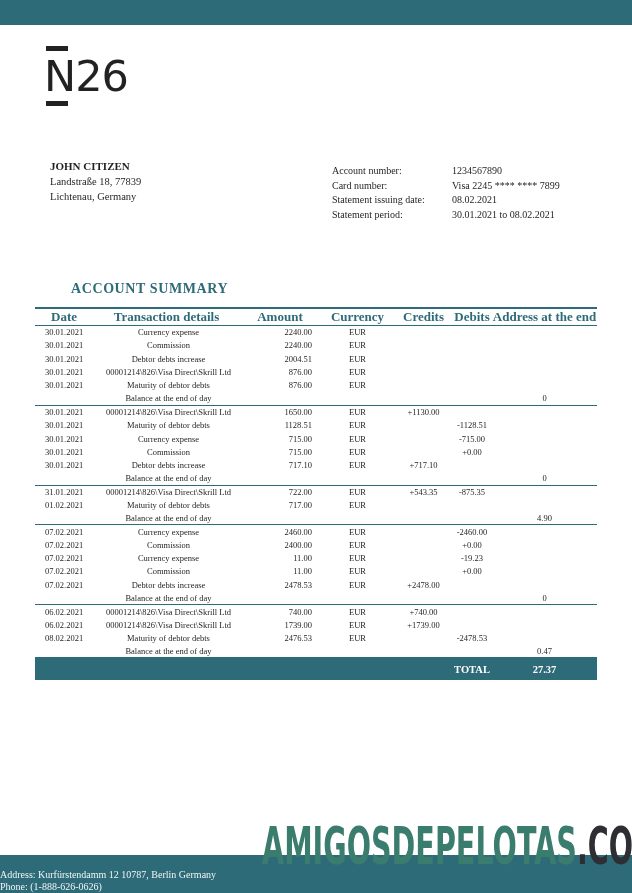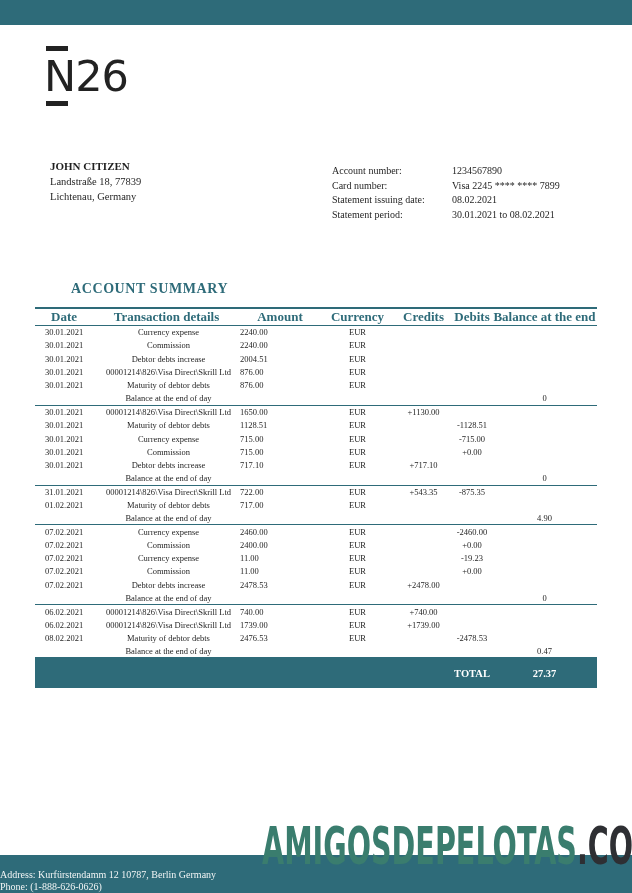--- a/index.html
+++ b/index.html
@@ -46,25 +46,25 @@
     font-size:8.5px;color:var(--ink);
   }
   table.summary th{
     color:var(--teal);font-size:13px;font-weight:bold;height:14px;
     border-top:2px solid var(--teal);border-bottom:1.2px solid var(--teal);
     white-space:nowrap;
   }
   table.summary td{height:13.3px;vertical-align:middle;white-space:nowrap;overflow:visible;}
   td.col-date{text-align:center;}
   td.col-details{text-align:center;padding-left:4px;}
-  td.col-amount{text-align:left;padding-right:8px;}
+  td.col-amount{text-align:right;padding-right:8px;}
   td.col-currency,td.col-credits,td.col-debits,td.col-balance{text-align:center;}
   tr.balance-row td{border-bottom:1.4px solid var(--teal);}
   tr.total-row{background:var(--teal);color:#fff;}
-  tr.total-row td{height:30px;font-weight:bold;font-size:10.5px;color:#fff;text-align:center;border:none;}
+  tr.total-row td{height:22px;font-weight:bold;font-size:10.5px;color:#fff;text-align:center;border:none;}
   
   .footerbar{position:absolute;left:0;bottom:0;width:632px;height:38px;background:var(--teal);z-index:1;}
   .footer-text{
     position:absolute;left:0;bottom:1px;width:632px;z-index:3;
     text-align:left;color:#f2f5f5;font-size:10px;line-height:11.5px;
   }
   
   .watermark{
     position:absolute;left:262px;top:821px;z-index:2;
     font-family:"DejaVu Sans",sans-serif;font-weight:bold;
@@ -115,21 +115,21 @@
     <col style="width:105px">
   </colgroup>
   <thead>
     <tr id="table-head-row">
         <th>Date</th>
         <th>Transaction details</th>
         <th>Amount</th>
         <th>Currency</th>
         <th>Credits</th>
         <th>Debits</th>
-        <th>Balance at the end</th>
+        <th>Address at the end</th>
       </tr>
   </thead>
   <tbody id="tx-body">
       <tr>
         <td class="col-date">30.01.2021</td>
         <td class="col-details">Currency expense</td>
         <td class="col-amount">2240.00</td>
         <td class="col-currency">EUR</td>
         <td class="col-credits"></td>
         <td class="col-debits"></td>

